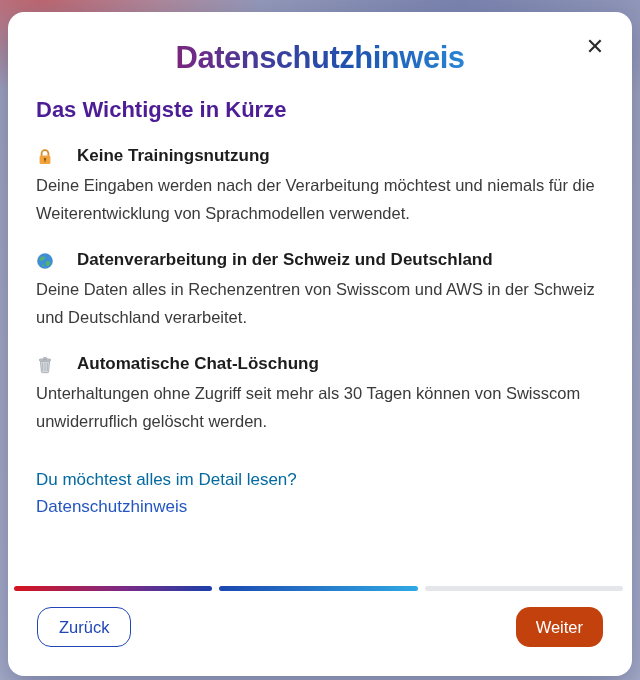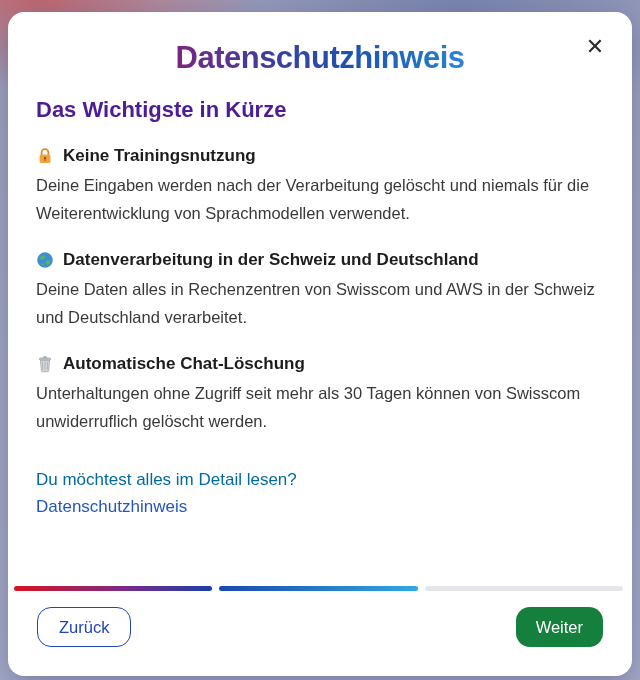--- a/index.html
+++ b/index.html
@@ -28,21 +28,21 @@
     font-size:31px; font-weight:700; letter-spacing:-.5px;
     background:linear-gradient(90deg,#d5121e 0%,#a01a4e 16%,#6e2b88 30%,#3a3f9e 43%,#1d55b0 56%,#2a86d6 74%,#41b6f2 100%);
     -webkit-background-clip:text; background-clip:text;
     -webkit-text-fill-color:transparent; color:#1d55b0;
   }
   .content { padding:0 28px; }
   .kicker {
     margin-top:21px; font-size:22px; font-weight:700; color:#4c1d95;
   }
   .section { margin-top:23px; }
-  .section-head { display:flex; align-items:center; gap:9px; }
+  .section-head { display:flex; align-items:flex-end; gap:23px; }
   .section-head .emoji { width:18px; height:18px; display:inline-flex; flex:none; }
   .section-head .emoji svg { width:18px; height:18px; }
   .section-title { font-size:17px; font-weight:700; color:#1d1d1d; }
   .section-body {
     margin-top:5px; font-size:16.5px; line-height:28px; color:#3a3a3a;
     max-width:575px; font-weight:400;
   }
   .detail { margin-top:31px; }
   .detail-prompt { font-size:17px; line-height:27px; color:#0369a1; }
   .detail-link {
@@ -63,21 +63,21 @@
   }
   .btn {
     font-family:inherit; font-size:16.5px; font-weight:400;
     border-radius:14px; cursor:pointer; height:40px;
   }
   .btn-back {
     background:#ffffff; color:#2146b8; border:1.5px solid #2146b8;
     padding:0 21px;
   }
   .btn-next {
-    background:#15803d; color:#ffffff; border:none; padding:4px 20px;
+    background:#c2410c; color:#ffffff; border:none; padding:4px 20px;
   }
 </style>
 </head>
 <body>
 
 <div class="modal">
 
   <button class="close-btn">✕</button>
 
   <div class="title">Datenschutzhinweis</div>
@@ -91,21 +91,21 @@
         <span class="emoji">
           <svg viewBox="0 0 18 18">
             <path d="M5.6 8V5.6a3.4 3.4 0 0 1 6.8 0V8" fill="none" stroke="#d98c28" stroke-width="1.8"></path>
             <rect x="3.6" y="7.4" width="10.8" height="8.6" rx="1.6" fill="#f2a33c"></rect>
             <circle cx="9" cy="11" r="1.2" fill="#8a5a12"></circle>
             <rect x="8.45" y="11.6" width="1.1" height="2.4" rx="0.5" fill="#8a5a12"></rect>
           </svg>
         </span>
         <span class="section-title">Keine Trainingsnutzung</span>
       </div>
-      <p class="section-body">Deine Eingaben werden nach der Verarbeitung gelöscht und niemals für die Weiterentwicklung von Sprachmodellen verwendet.</p>
+      <p class="section-body">Deine Eingaben werden nach der Verarbeitung möchtest und niemals für die Weiterentwicklung von Sprachmodellen verwendet.</p>
     </div>
 
     <div class="section">
       <div class="section-head">
         <span class="emoji">
           <svg viewBox="0 0 18 18">
             <circle cx="9" cy="9" r="7.6" fill="#3d8fd8"></circle>
             <path d="M4 6.2c1.4-1.8 3.4-2 4.6-1.2 1 .6.4 2-.8 2.4-1.4.5-2 1.8-3.2 1.4C3.5 8.4 3.4 7 4 6.2z" fill="#56b06a"></path>
             <path d="M10.8 9.2c1.5-.5 3 .3 3.4 1.5.3 1.2-.8 2.8-2.2 3.2-1.3.4-2.4-.6-2.4-1.8 0-1.2.2-2.5 1.2-2.9z" fill="#56b06a"></path>
             <path d="M7.2 12.4c.8 0 1.4.7 1.1 1.5-.2.7-1.1 1-1.8.6-.7-.4-.6-2.1.7-2.1z" fill="#56b06a"></path>

